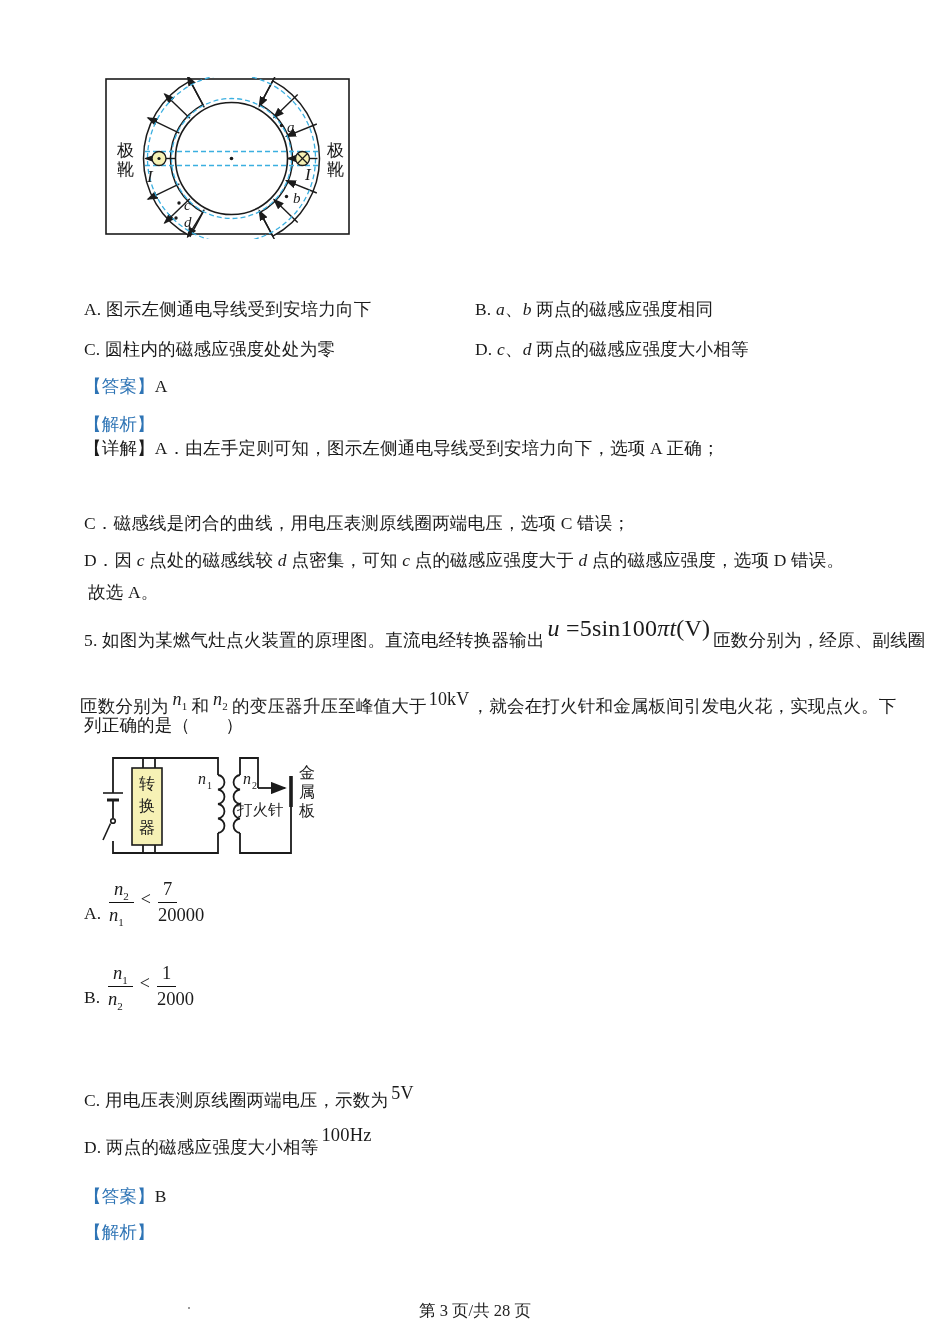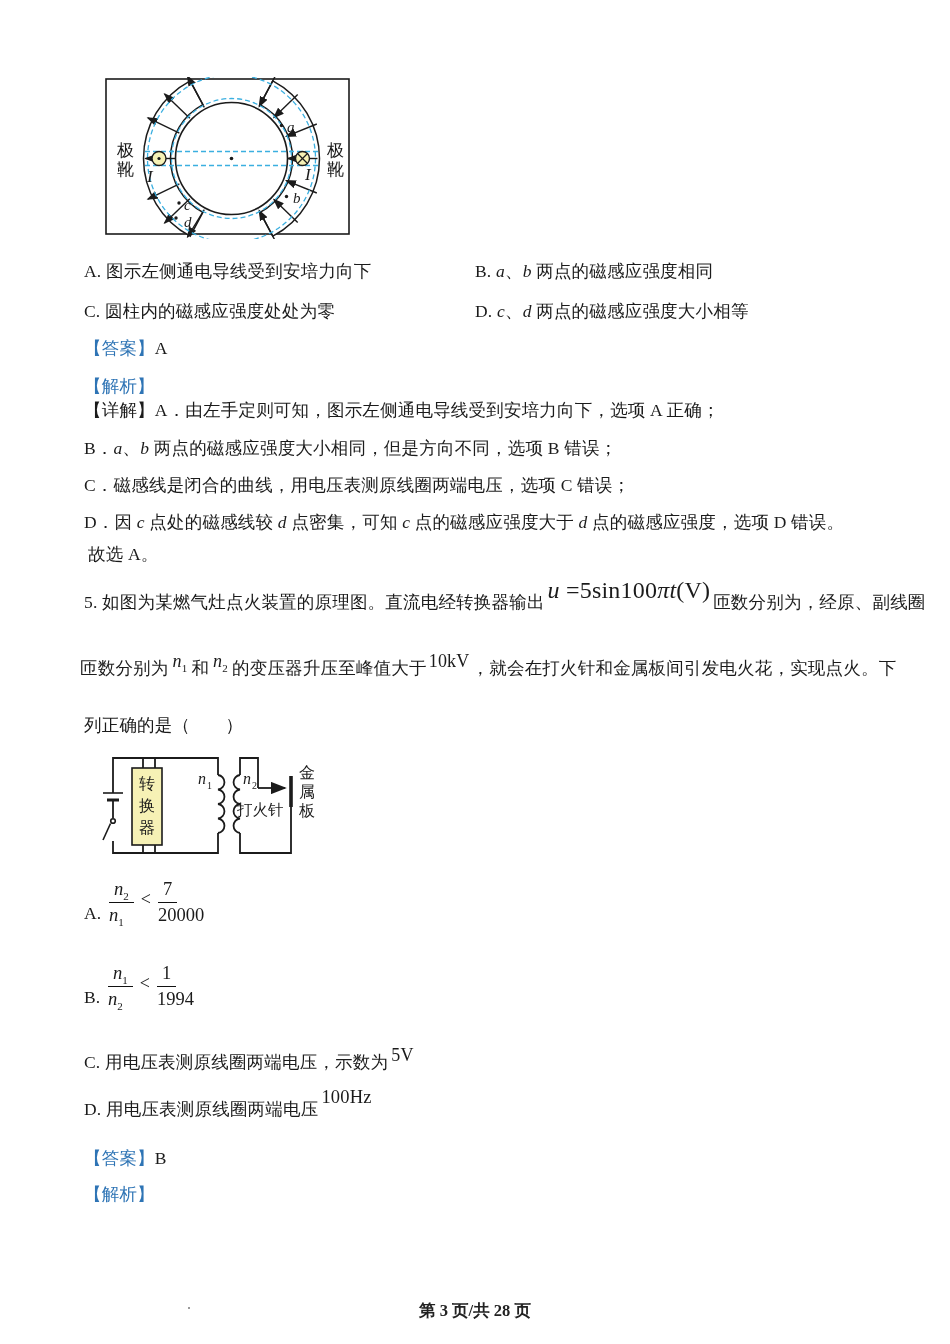--- a/index.html
+++ b/index.html
@@ -1,33 +1,33 @@
 <!DOCTYPE html>
 <html><head>
 <meta charset="utf-8">
 <style>
   html,body{margin:0;padding:0;background:#ffffff;}
   #page{position:relative;width:950px;height:1344px;background:#fff;overflow:hidden;
         font-family:"Liberation Serif","DejaVu Serif",serif;color:#1b1b1b;}
-  .tl{position:absolute;font-size:17.5px;line-height:22px;white-space:nowrap;letter-spacing:0.2px;}
+  .tl{position:absolute;font-size:17.5px;line-height:22px;white-space:nowrap;letter-spacing:0.2px;margin-top:38px;}
   .blue{color:#2E74B5;}
   i{font-style:italic;font-family:"Liberation Serif","DejaVu Serif",serif;}
   sub{font-size:11px;line-height:0;}
   .raised{display:inline-block;position:relative;top:-9px;font-size:18.5px;text-align:center;}
   .raised-sm{display:inline-block;position:relative;top:-7px;font-size:18px;}
   .formula{display:inline-block;position:relative;top:-10px;font-size:24px;margin:0 3px;}
   .opt-frac{position:absolute;display:flex;align-items:center;}
   .opt-label{align-self:flex-end;margin-right:8px;padding-bottom:3px;font-size:17.5px;}
   .frac{display:inline-flex;flex-direction:column;align-items:flex-start;font-size:18.5px;line-height:23px;}
   .fnum{border-bottom:1.4px solid #111;padding:0 5px 1px 5px;}
   .fden{padding-top:1px;}
   .rel{font-size:18px;margin:0 7px;position:relative;top:-3px;}
   svg text{font-family:"Liberation Serif","DejaVu Serif",serif;fill:#1b1b1b;}
   svg .it{font-style:italic;}
-  .footer{position:absolute;left:0;right:0;text-align:center;font-size:16.5px;color:#222;font-weight:bold;}
+  .footer{position:absolute;left:0;right:0;text-align:center;font-size:16.5px;color:#222;}
   .stray-dot{position:absolute;width:2px;height:2px;background:#9a9a9a;}
 </style>
 </head>
 <body>
 
 <div id="page">
 
   <svg style="position:absolute;left:104px;top:77px;" width="248" height="162" viewBox="0 0 248 162">
     <defs>
       <marker id="ah1" markerWidth="8" markerHeight="6" refX="7" refY="3" orient="auto">
@@ -111,28 +111,27 @@
 
   <div class="tl" style="left:84px;top:260px">A. 图示左侧通电导线受到安培力向下</div>
   <div class="tl" style="left:84px;top:300px">C. 圆柱内的磁感应强度处处为零</div>
   <div class="tl" style="left:475px;top:260px">B. <i>a</i>、<i>b</i> 两点的磁感应强度相同</div>
   <div class="tl" style="left:475px;top:300px">D. <i>c</i>、<i>d</i> 两点的磁感应强度大小相等</div>
 
   <div class="tl" style="left:84px;top:337px"><span class="blue">【答案】</span><span>A</span></div>
   <div class="tl" style="left:84px;top:375px"><span class="blue">【解析】</span></div>
 
   <div class="tl" style="left:84px;top:399px">【详解】A．由左手定则可知，图示左侧通电导线受到安培力向下，选项 A 正确；</div>
-  <div class="tl" style="left:84px;top:437px">B．<i>a</i>、<i>b</i> 两点的磁感应强度大小相同，但是方向不同，选项 B 错误；</div>
   <div class="tl" style="left:84px;top:474px">C．磁感线是闭合的曲线，用电压表测原线圈两端电压，选项 C 错误；</div>
   <div class="tl" style="left:84px;top:511px">D．因 <i>c</i> 点处的磁感线较 <i>d</i> 点密集，可知 <i>c</i> 点的磁感应强度大于 <i>d</i> 点的磁感应强度，选项 D 错误。</div>
   <div class="tl" style="left:88px;top:543px">故选 A。</div>
 
   <div class="tl" style="left:84px;top:589px"><span>5. 如图为某燃气灶点火装置的原理图。直流电经转换器输出</span><span class="formula"><i>u</i> =5sin100<i>πt</i>(V)</span><span>匝数分别为，经原、副线圈</span></div>
   <div class="tl" style="left:80px;top:657px"><span>匝数分别为</span><span class="raised-sm" style="margin:0 4px"><i>n</i><sub>1</sub></span><span>和</span><span class="raised-sm" style="margin:0 4px"><i>n</i><sub>2</sub></span><span>的变压器升压至峰值大于</span><span class="raised-sm" style="margin:0 2px">10kV</span><span>，就会在打火针和金属板间引发电火花，实现点火。下</span></div>
-  <div class="tl" style="left:84px;top:714px">列正确的是（　　）</div>
+  <div class="tl" style="left:84px;top:676px">列正确的是（　　）</div>
 
   <svg style="position:absolute;left:95px;top:745px;" width="235" height="118" viewBox="0 0 235 118">
     <defs>
       <marker id="ah2" markerWidth="9" markerHeight="7" refX="8" refY="3.5" orient="auto">
         <path d="M0,0 L9,3.5 L0,7 Z" fill="#1b1b1b"></path>
       </marker>
     </defs>
     <g stroke="#1b1b1b" stroke-width="1.8" fill="none">
 
       <polyline points="18,48 18,13 123,13 123,30"></polyline>
@@ -197,25 +196,25 @@
   </div>
   <div class="opt-frac" style="left:84px;top:962px">
     <span class="opt-label">B.</span>
     <span class="frac">
         <span class="fnum"><i>n</i><sub>1</sub></span>
         <span class="fden"><i>n</i><sub>2</sub></span>
       </span>
     <span class="rel">&lt;</span>
     <span class="frac">
         <span class="fnum">1</span>
-        <span class="fden">1994</span>
+        <span class="fden">2000</span>
       </span>
   </div>
   <div class="tl" style="left:84px;top:1051px"><span>C. 用电压表测原线圈两端电压，示数为</span><span class="raised-sm" style="margin-left:3px">5V</span></div>
-  <div class="tl" style="left:84px;top:1098px"><span>D. 用电压表测原线圈两端电压</span><span class="raised" style="margin-left:3px;top:-12px">100Hz</span></div>
+  <div class="tl" style="left:84px;top:1098px"><span>D. 两点的磁感应强度大小相等</span><span class="raised" style="margin-left:3px;top:-12px">100Hz</span></div>
 
   <div class="tl" style="left:84px;top:1147px"><span class="blue">【答案】</span><span>B</span></div>
   <div class="tl" style="left:84px;top:1183px"><span class="blue">【解析】</span></div>
 
   <div class="stray-dot" style="left:188px;top:1307px"></div>
   <div class="footer" style="top:1300px">第 3 页/共 28 页</div>
 
 </div>
 
 </body></html>

